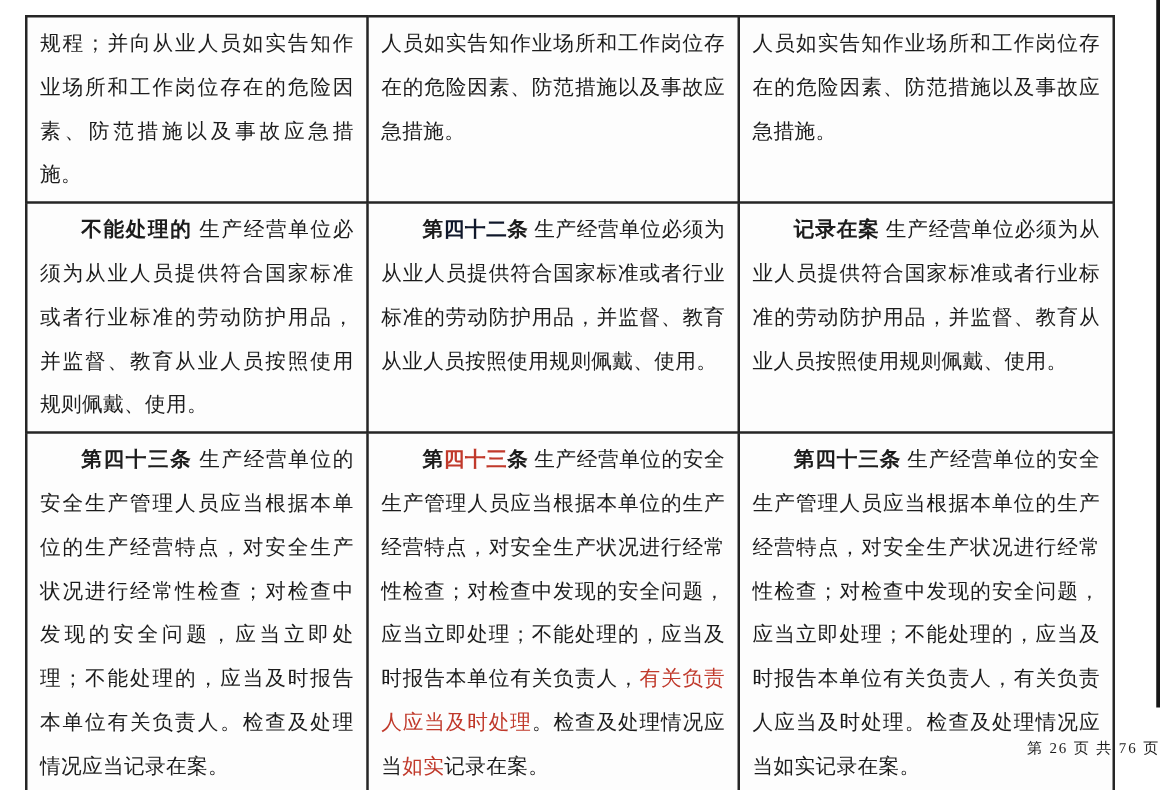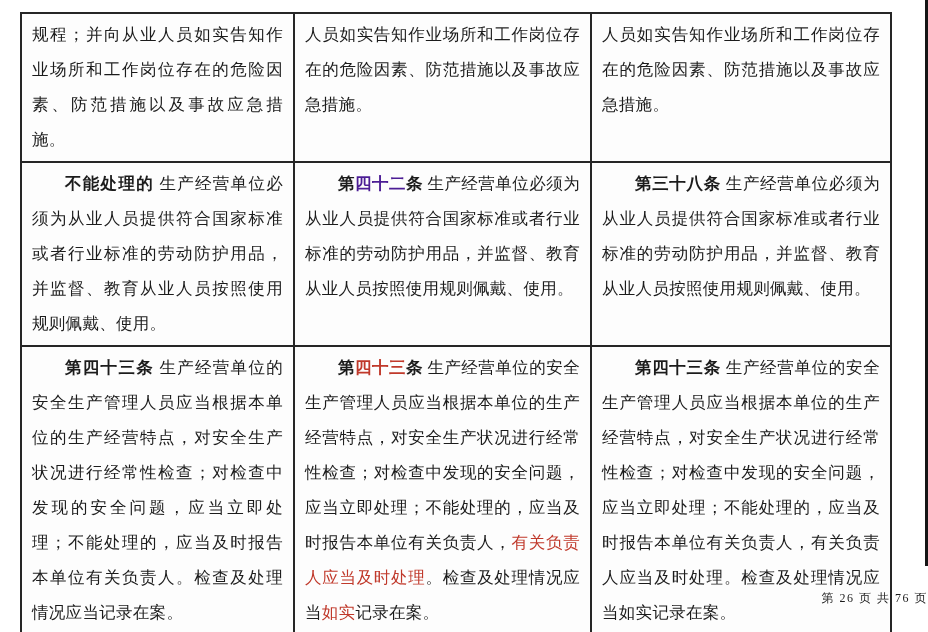--- a/index.html
+++ b/index.html
@@ -75,24 +75,24 @@
           </td>
           <td>
             <div class="para"><span>人员如实告知作业场所和工作岗位存在的危险因素、防范措施以及事故应急措施。</span></div>
           </td>
         </tr>
         <tr class="row-2">
           <td>
             <div class="para indent"><span class="bold">不能处理的</span><span> 生产经营单位必须为从业人员提供符合国家标准或者行业标准的劳动防护用品，并监督、教育从业人员按照使用规则佩戴、使用。</span></div>
           </td>
           <td>
-            <div class="para indent"><span class="bold">第</span><span class="bold" style="color: #4c1d95;">四十二</span><span class="bold">条</span><span> 生产经营单位必须为从业人员提供符合国家标准或者行业标准的劳动防护用品，并监督、教育从业人员按照使用规则佩戴、使用。</span></div>
+            <div class="para indent"><span class="bold">第</span><span class="bold" style="color: #0f172a;">四十二</span><span class="bold">条</span><span> 生产经营单位必须为从业人员提供符合国家标准或者行业标准的劳动防护用品，并监督、教育从业人员按照使用规则佩戴、使用。</span></div>
           </td>
           <td>
-            <div class="para indent"><span class="bold">第三十八条</span><span> 生产经营单位必须为从业人员提供符合国家标准或者行业标准的劳动防护用品，并监督、教育从业人员按照使用规则佩戴、使用。</span></div>
+            <div class="para indent"><span class="bold">记录在案</span><span> 生产经营单位必须为从业人员提供符合国家标准或者行业标准的劳动防护用品，并监督、教育从业人员按照使用规则佩戴、使用。</span></div>
           </td>
         </tr>
         <tr class="row-3">
           <td>
             <div class="para indent"><span class="bold">第四十三条</span><span> 生产经营单位的安全生产管理人员应当根据本单位的生产经营特点，对安全生产状况进行经常性检查；对检查中发现的安全问题，应当立即处理；不能处理的，应当及时报告本单位有关负责人。检查及处理情况应当记录在案。</span></div>
           </td>
           <td>
             <div class="para indent"><span class="bold">第</span><span class="bold" style="color: rgb(192, 57, 43);">四十三</span><span class="bold">条</span><span> 生产经营单位的安全生产管理人员应当根据本单位的生产经营特点，对安全生产状况进行经常性检查；对检查中发现的安全问题，应当立即处理；不能处理的，应当及时报告本单位有关负责人，</span><span style="color: rgb(192, 57, 43);">有关负责人应当及时处理</span><span>。检查及处理情况应当</span><span style="color: rgb(192, 57, 43);">如实</span><span>记录在案。</span></div>
           </td>
           <td>

